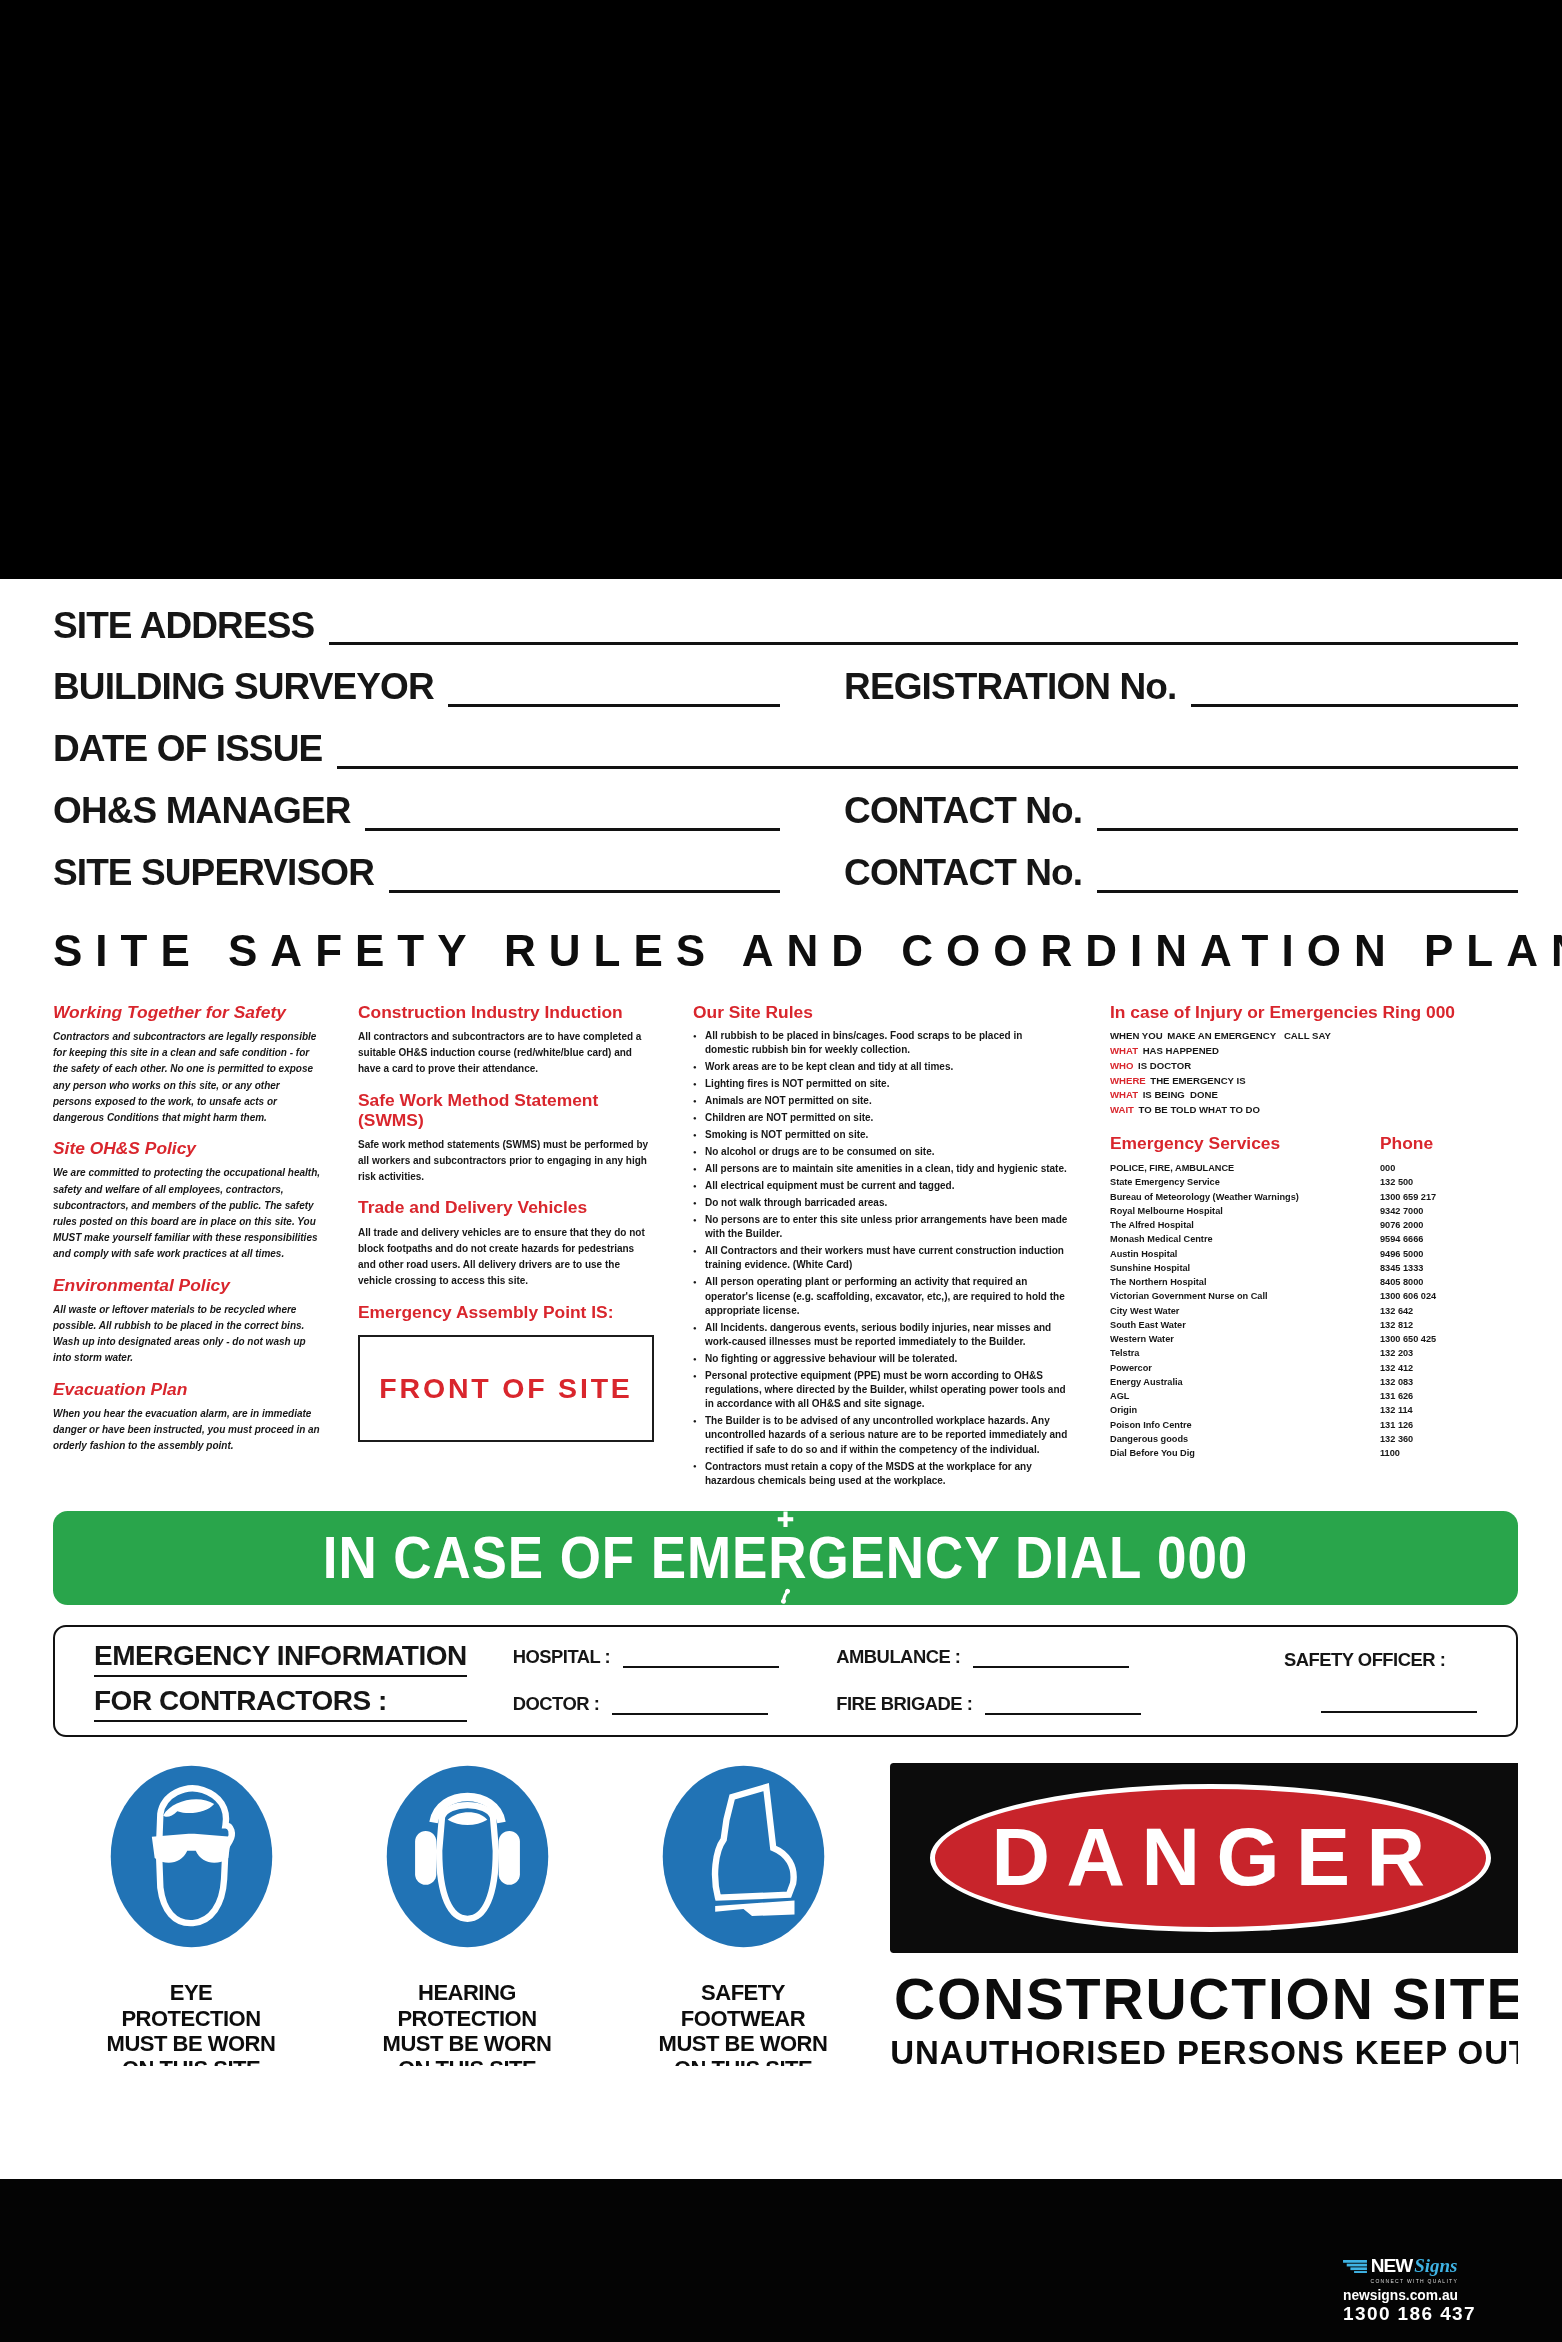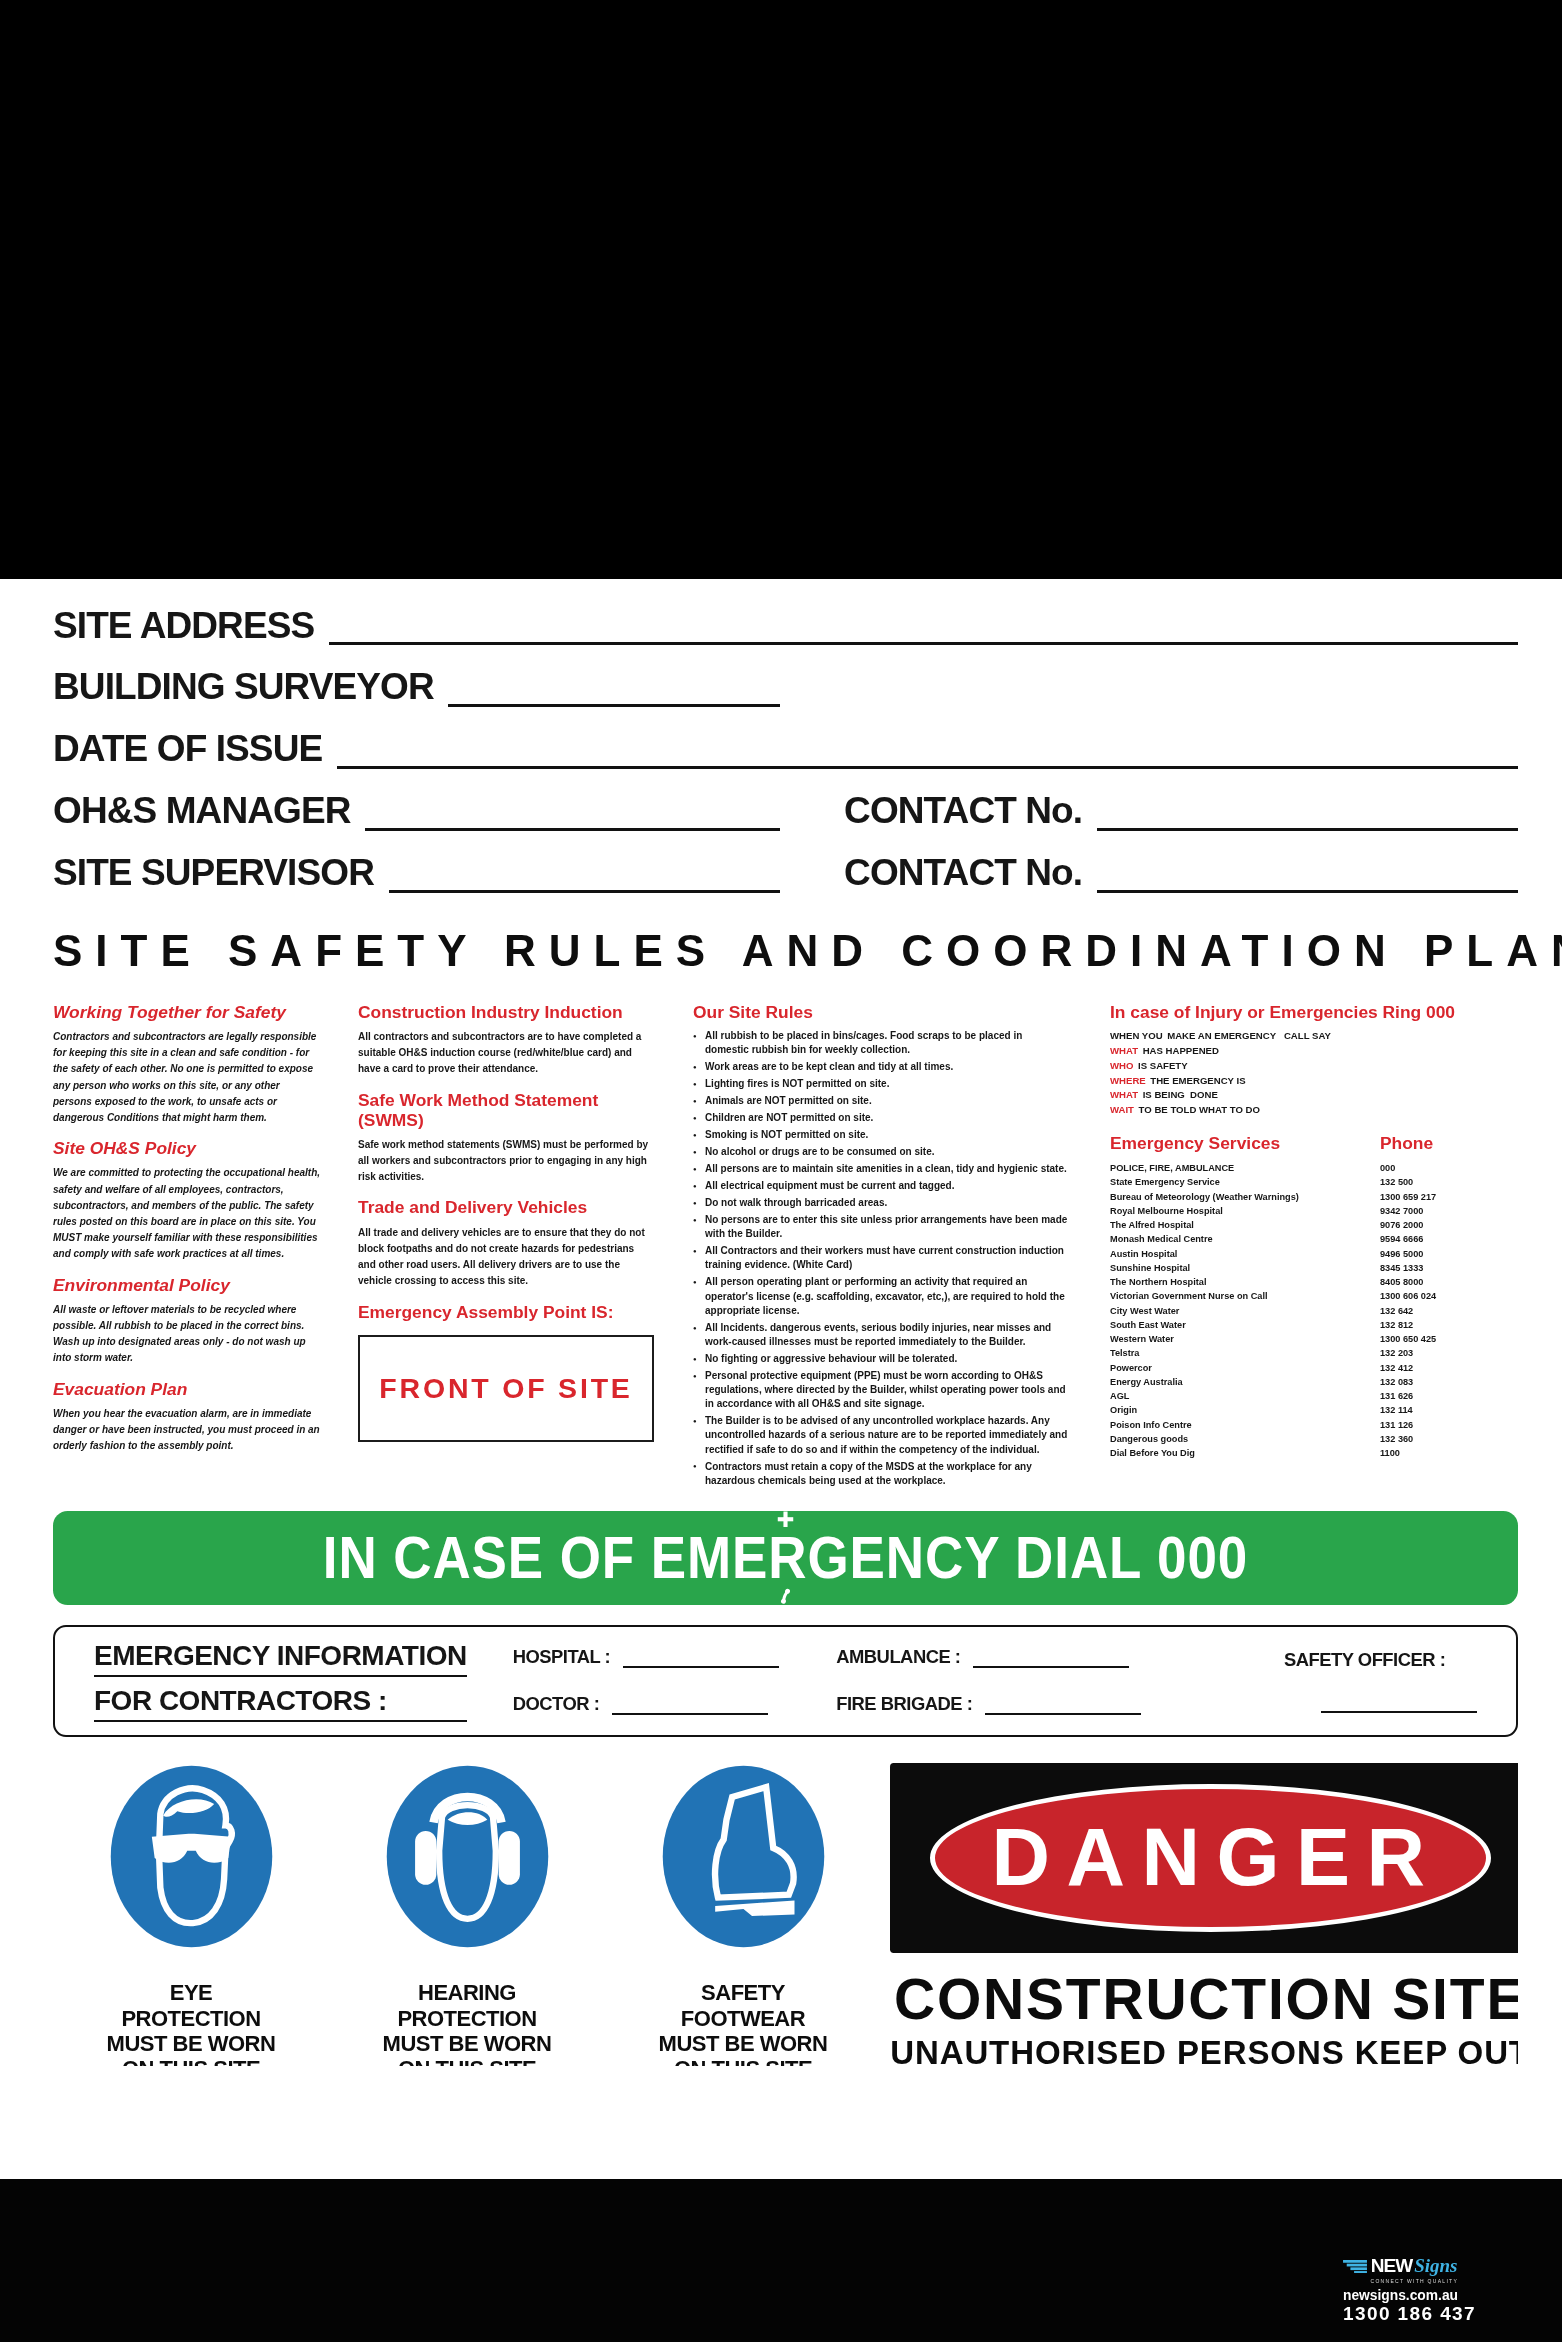--- a/index.html
+++ b/index.html
@@ -97,20 +97,24 @@
       <div class="field full">
         <span class="flabel">SITE ADDRESS</span>
         <span class="fline"></span>
       </div>
     </div>
   <div class="form-row">
         <div class="field left">
           <span class="flabel">BUILDING SURVEYOR</span>
           <span class="fline"></span>
         </div>
+        <div class="field right">
+          <span class="flabel">REGISTRATION No.</span>
+          <span class="fline"></span>
+        </div>
       </div>
       <div class="form-row">
         <div class="field right">
           <span class="flabel">DATE OF ISSUE</span>
           <span class="fline"></span>
         </div>
       </div>
       <div class="form-row">
         <div class="field left">
           <span class="flabel">OH&amp;S MANAGER</span>
@@ -181,21 +185,21 @@
           <li class="rule-item">Personal protective equipment (PPE) must be worn according to OH&amp;S regulations, where directed by the Builder, whilst operating power tools and in accordance with all OH&amp;S and site signage.</li>
           <li class="rule-item">The Builder is to be advised of any uncontrolled workplace hazards. Any uncontrolled hazards of a serious nature are to be reported immediately and rectified if safe to do so and if within the competency of the individual.</li>
           <li class="rule-item">Contractors must retain a copy of the MSDS at the workplace for any hazardous chemicals being used at the workplace.</li>
         </ul>
     </div>
     <div class="col col4">
       <h3 class="sec-heading">In case of Injury or Emergencies Ring 000</h3>
       <div class="call-script" id="call-script">
           <div class="call-line"><span class="lead">WHEN YOU</span><span class="rest">MAKE AN EMERGENCY   CALL SAY</span></div>
           <div class="call-line"><span class="lead red">WHAT</span><span class="rest">HAS HAPPENED</span></div>
-          <div class="call-line"><span class="lead red">WHO</span><span class="rest">IS SAFETY</span></div>
+          <div class="call-line"><span class="lead red">WHO</span><span class="rest">IS DOCTOR</span></div>
           <div class="call-line"><span class="lead red">WHERE</span><span class="rest">THE EMERGENCY IS</span></div>
           <div class="call-line"><span class="lead red">WHAT</span><span class="rest">IS BEING  DONE</span></div>
           <div class="call-line"><span class="lead red">WAIT</span><span class="rest">TO BE TOLD WHAT TO DO</span></div>
         </div>
       <div class="services-header">
         <span class="svc-h-name">Emergency Services</span>
         <span class="svc-h-phone">Phone</span>
       </div>
       <div id="services-rows">
           <div class="svc-row">

